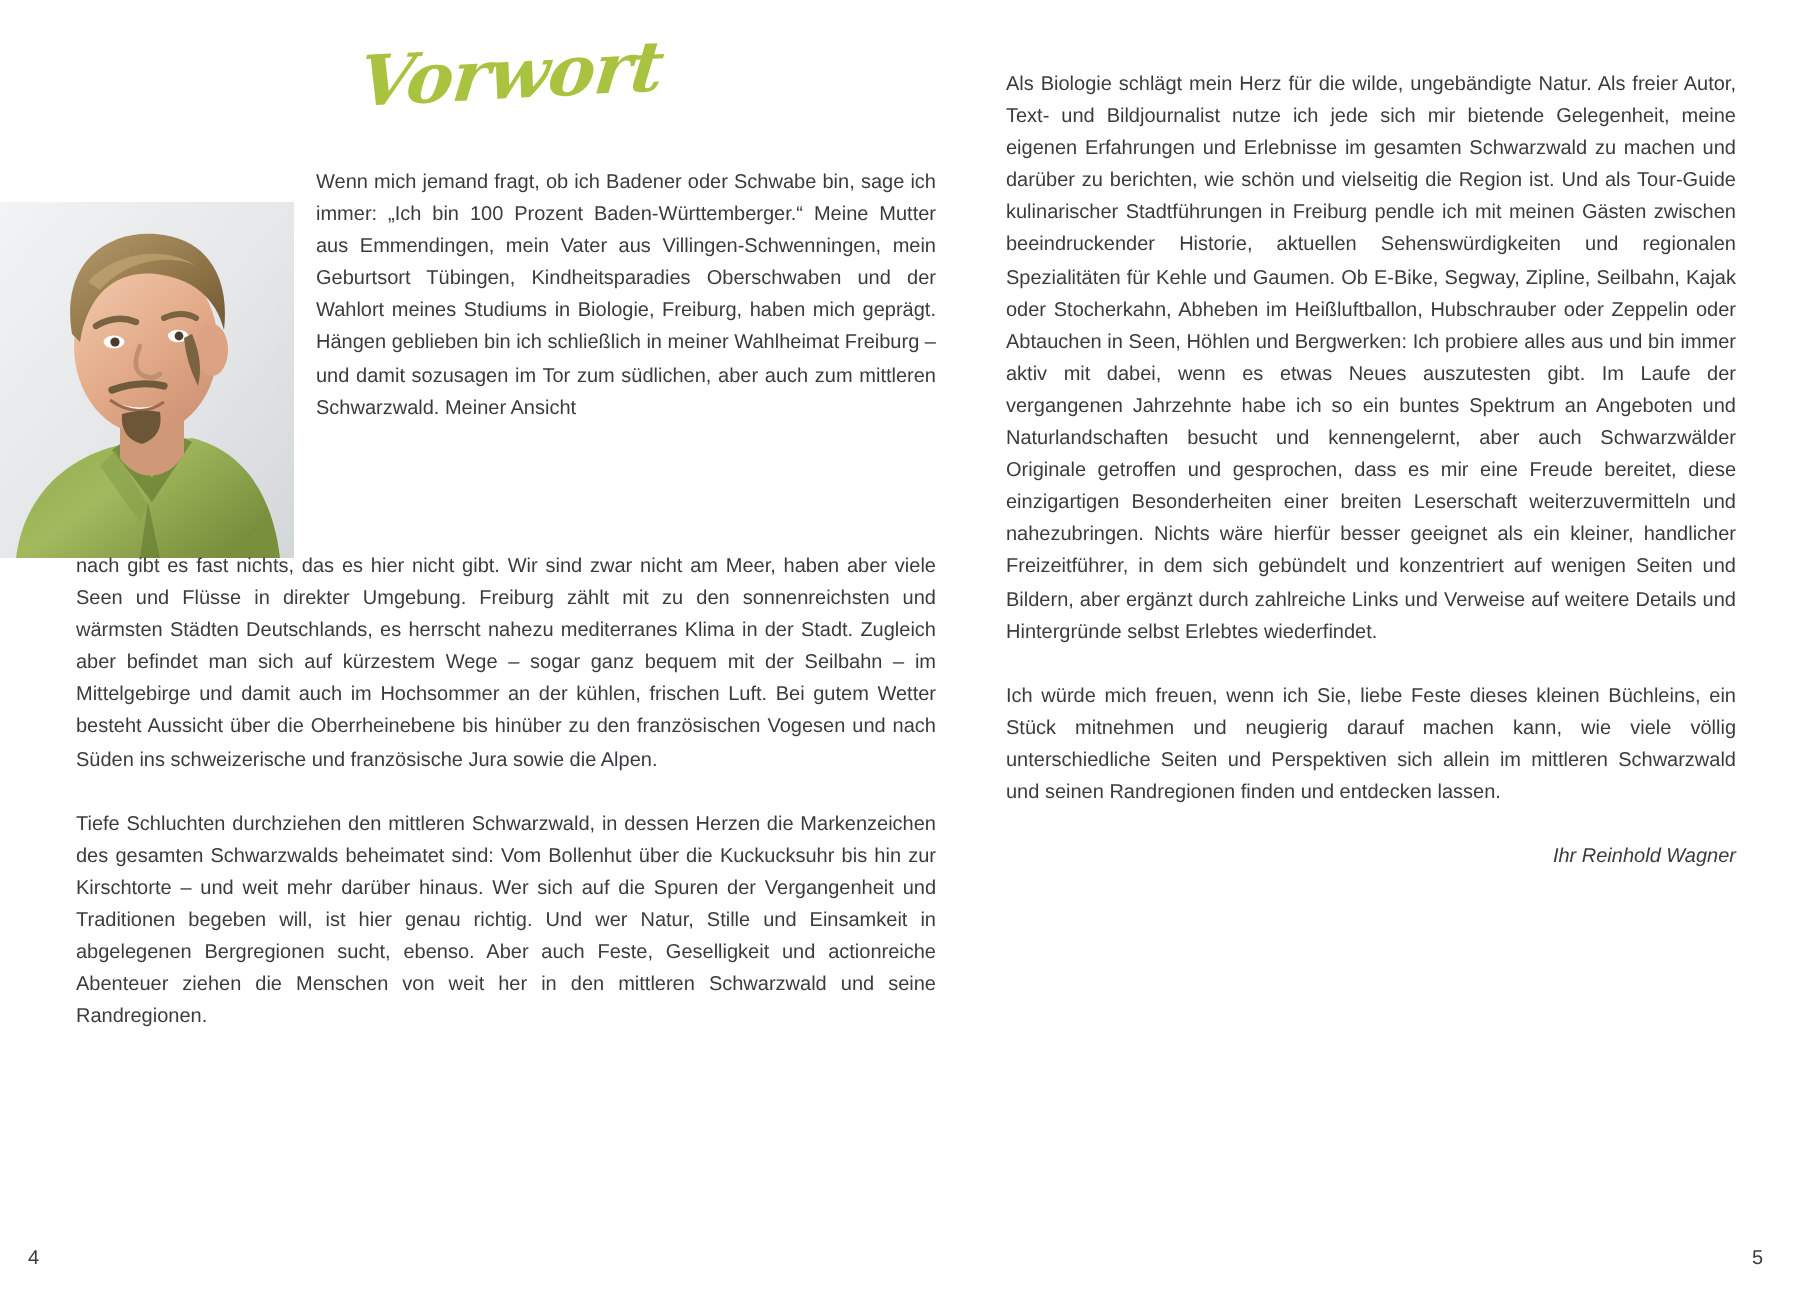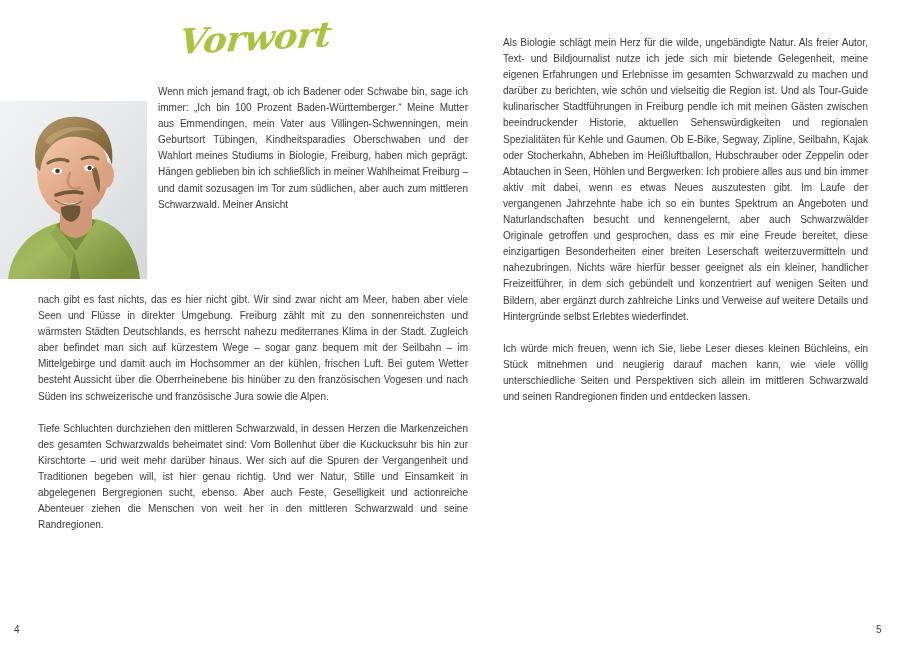--- a/index.html
+++ b/index.html
@@ -63,21 +63,21 @@
   }
   .col p:last-child { margin-bottom: 0; }
 
   #col-left-top {
     left: 158px;
     top: 84px;
     width: 310px;
   }
   #col-left-rest {
     left: 38px;
-    top: 292px;
+    top: 276px;
     width: 430px;
   }
   #col-right {
     left: 503px;
     top: 35px;
     width: 365px;
   }
 
   .signature {
     display: block;
@@ -171,19 +171,20 @@
     <p>Wenn mich jemand fragt, ob ich Badener oder Schwabe bin, sage ich immer: „Ich bin 100 Prozent Baden-Württemberger.“ Meine Mutter aus Emmendingen, mein Vater aus Villingen-Schwenningen, mein Geburtsort Tübingen, Kindheitsparadies Oberschwaben und der Wahlort meines Studiums in Biologie, Freiburg, haben mich geprägt. Hängen geblieben bin ich schließlich in meiner Wahlheimat Freiburg – und damit sozusagen im Tor zum südlichen, aber auch zum mittleren Schwarzwald. Meiner Ansicht</p>
   </div>
 
   <div class="col" id="col-left-rest">
     <p>nach gibt es fast nichts, das es hier nicht gibt. Wir sind zwar nicht am Meer, haben aber viele Seen und Flüsse in direkter Umgebung. Freiburg zählt mit zu den sonnenreichsten und wärmsten Städten Deutschlands, es herrscht nahezu mediterranes Klima in der Stadt. Zugleich aber befindet man sich auf kürzestem Wege – sogar ganz bequem mit der Seilbahn – im Mittelgebirge und damit auch im Hochsommer an der kühlen, frischen Luft. Bei gutem Wetter besteht Aussicht über die Oberrheinebene bis hinüber zu den französischen Vogesen und nach Süden ins schweizerische und französische Jura sowie die Alpen.</p>
     <p>Tiefe Schluchten durchziehen den mittleren Schwarzwald, in dessen Herzen die Markenzeichen des gesamten Schwarzwalds beheimatet sind: Vom Bollenhut über die Kuckucksuhr bis hin zur Kirschtorte – und weit mehr darüber hinaus. Wer sich auf die Spuren der Vergangenheit und Traditionen begeben will, ist hier genau richtig. Und wer Natur, Stille und Einsamkeit in abgelegenen Bergregionen sucht, ebenso. Aber auch Feste, Geselligkeit und actionreiche Abenteuer ziehen die Menschen von weit her in den mittleren Schwarzwald und seine Randregionen.</p>
   </div>
 
   <div class="col" id="col-right">
     <p>Als Biologie schlägt mein Herz für die wilde, ungebändigte Natur. Als freier Autor, Text- und Bildjournalist nutze ich jede sich mir bietende Gelegenheit, meine eigenen Erfahrungen und Erlebnisse im gesamten Schwarzwald zu machen und darüber zu berichten, wie schön und vielseitig die Region ist. Und als Tour-Guide kulinarischer Stadtführungen in Freiburg pendle ich mit meinen Gästen zwischen beeindruckender Historie, aktuellen Sehenswürdigkeiten und regionalen Spezialitäten für Kehle und Gaumen. Ob E-Bike, Segway, Zipline, Seilbahn, Kajak oder Stocherkahn, Abheben im Heißluftballon, Hubschrauber oder Zeppelin oder Abtauchen in Seen, Höhlen und Bergwerken: Ich probiere alles aus und bin immer aktiv mit dabei, wenn es etwas Neues auszutesten gibt. Im Laufe der vergangenen Jahrzehnte habe ich so ein buntes Spektrum an Angeboten und Naturlandschaften besucht und kennengelernt, aber auch Schwarzwälder Originale getroffen und gesprochen, dass es mir eine Freude bereitet, diese einzigartigen Besonderheiten einer breiten Leserschaft weiterzuvermitteln und nahezubringen. Nichts wäre hierfür besser geeignet als ein kleiner, handlicher Freizeitführer, in dem sich gebündelt und konzentriert auf wenigen Seiten und Bildern, aber ergänzt durch zahlreiche Links und Verweise auf weitere Details und Hintergründe selbst Erlebtes wiederfindet.</p>
-    <p>Ich würde mich freuen, wenn ich Sie, liebe Leser dieses kleinen Büchleins, ein Stück mitnehmen und neugierig darauf machen kann, wie viele völlig unterschiedliche Seiten und Perspektiven sich allein im mittleren Schwarzwald und seinen Randregionen finden und entdecken lassen.</p>
+    <p>Ich würde mich freuen, wenn ich Sie, liebe Feste dieses kleinen Büchleins, ein Stück mitnehmen und neugierig darauf machen kann, wie viele völlig unterschiedliche Seiten und Perspektiven sich allein im mittleren Schwarzwald und seinen Randregionen finden und entdecken lassen.</p>
+    <span class="signature">Ihr Reinhold Wagner</span>
   </div>
 
   <div class="folio" id="folio-left">4</div>
   <div class="folio" id="folio-right">5</div>
 
 </div>
 
 </body></html>

